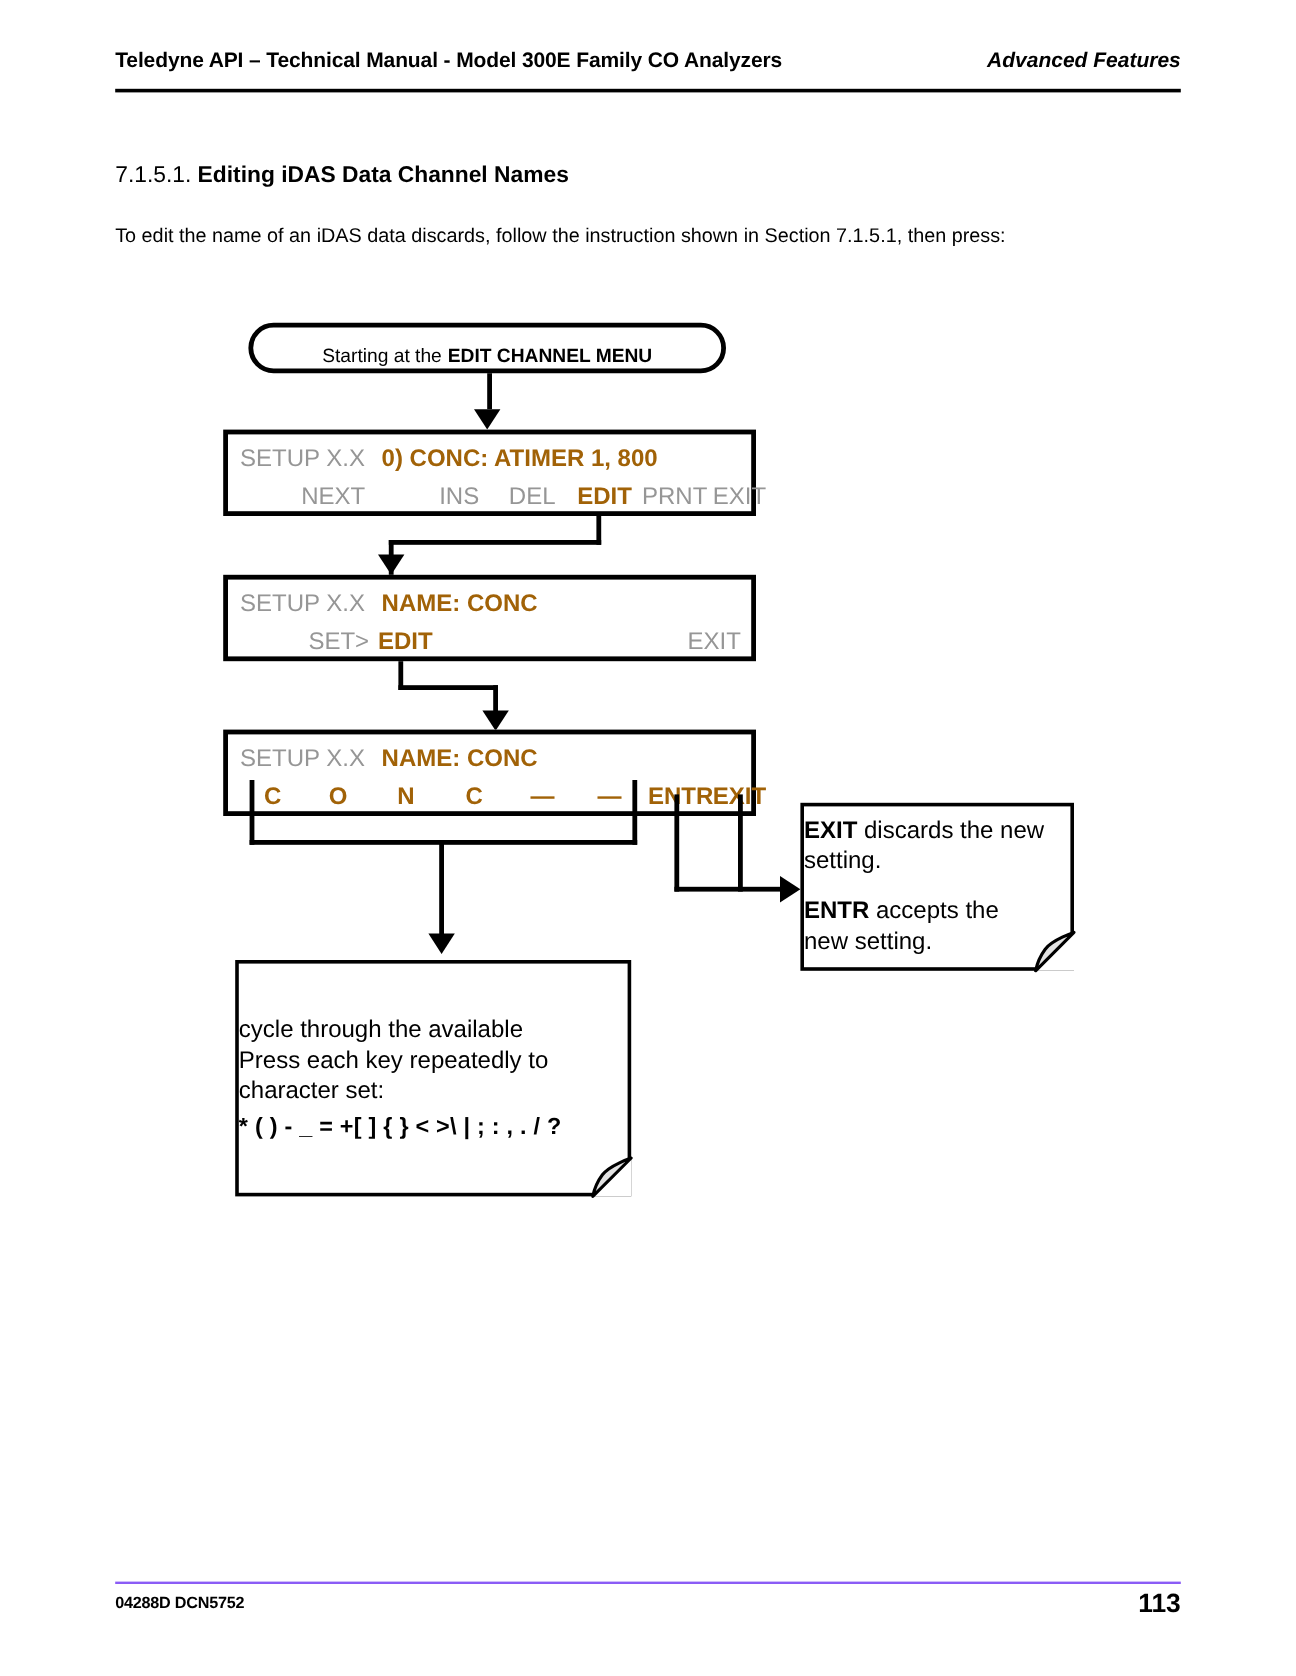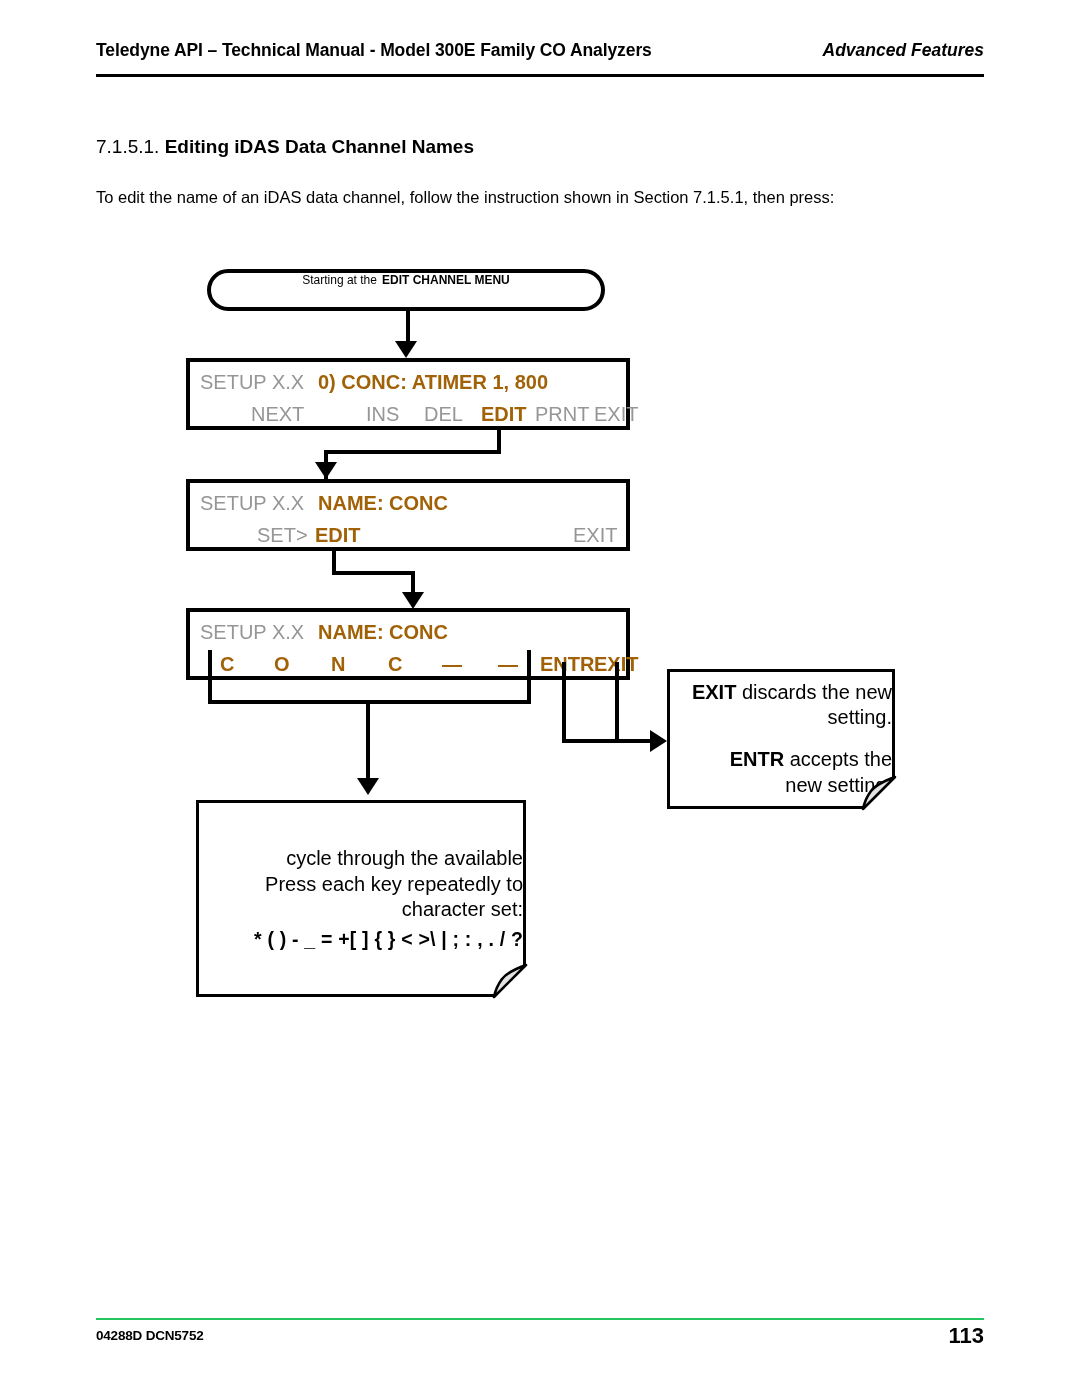--- a/index.html
+++ b/index.html
@@ -85,23 +85,23 @@
   .terminator {
     position: absolute;
     left: 207px;
     top: 269px;
     width: 398px;
     height: 42px;
     border: 4px solid #000;
     border-radius: 21px;
     background: #fff;
     display: flex;
-    align-items: flex-start;
+    align-items: flex-end;
     justify-content: center;
-    font-size: 12px;
+    font-size: 16px;
     box-sizing: border-box;
   }
   .terminator .reg { font-weight: normal; }
   .terminator .bold { font-weight: bold; margin-left: 5px; }
 
   
   .disp {
     position: absolute;
     left: 186px;
     width: 444px;
@@ -159,21 +159,21 @@
   }
 
   
   .note {
     position: absolute;
     border: 3px solid #000;
     background: #fff;
     box-sizing: border-box;
     display: flex;
     flex-direction: column;
-    align-items: flex-end;
+    align-items: flex-start;
     justify-content: center;
     text-align: center;
   }
   #note-entr {
     left: 667px;
     top: 669px;
     width: 228px;
     height: 140px;
   }
   #note-charset {
@@ -202,21 +202,21 @@
     height: 40px;
     overflow: visible;
   }
 
   
   .footer {
     position: absolute;
     left: 96px;
     top: 1318px;
     width: 888px;
-    border-top: 2px solid #22c55e;
+    border-top: 2px solid #8b5cf6;
     height: 34px;
     text-align: right;
   }
   .footer-left {
     position: absolute;
     left: 0;
     top: 8px;
     font-size: 13.5px;
     font-weight: bold;
     letter-spacing: -0.2px;
@@ -237,21 +237,21 @@
   <div class="header">
     <div class="header-left">Teledyne API – Technical Manual - Model 300E Family CO Analyzers</div>
     <div class="header-right">Advanced Features</div>
   </div>
 
   <div class="sec-heading">
     <span class="sec-num">7.1.5.1.</span>
     <span class="sec-title">Editing iDAS Data Channel Names</span>
   </div>
 
-  <div class="body-para">To edit the name of an iDAS data channel, follow the instruction shown in Section 7.1.5.1, then press:</div>
+  <div class="body-para">To edit the name of an iDAS data discards, follow the instruction shown in Section 7.1.5.1, then press:</div>
 
   <div class="flow">
 
     <div class="terminator">
       <span class="reg">Starting at the</span>
       <span class="bold">EDIT CHANNEL MENU</span>
     </div>
 
     <div class="v-line" style="left:406px; top:311px; height:30px;"></div>
     <div class="arrow-down" style="left:395px; top:341px;"></div>

